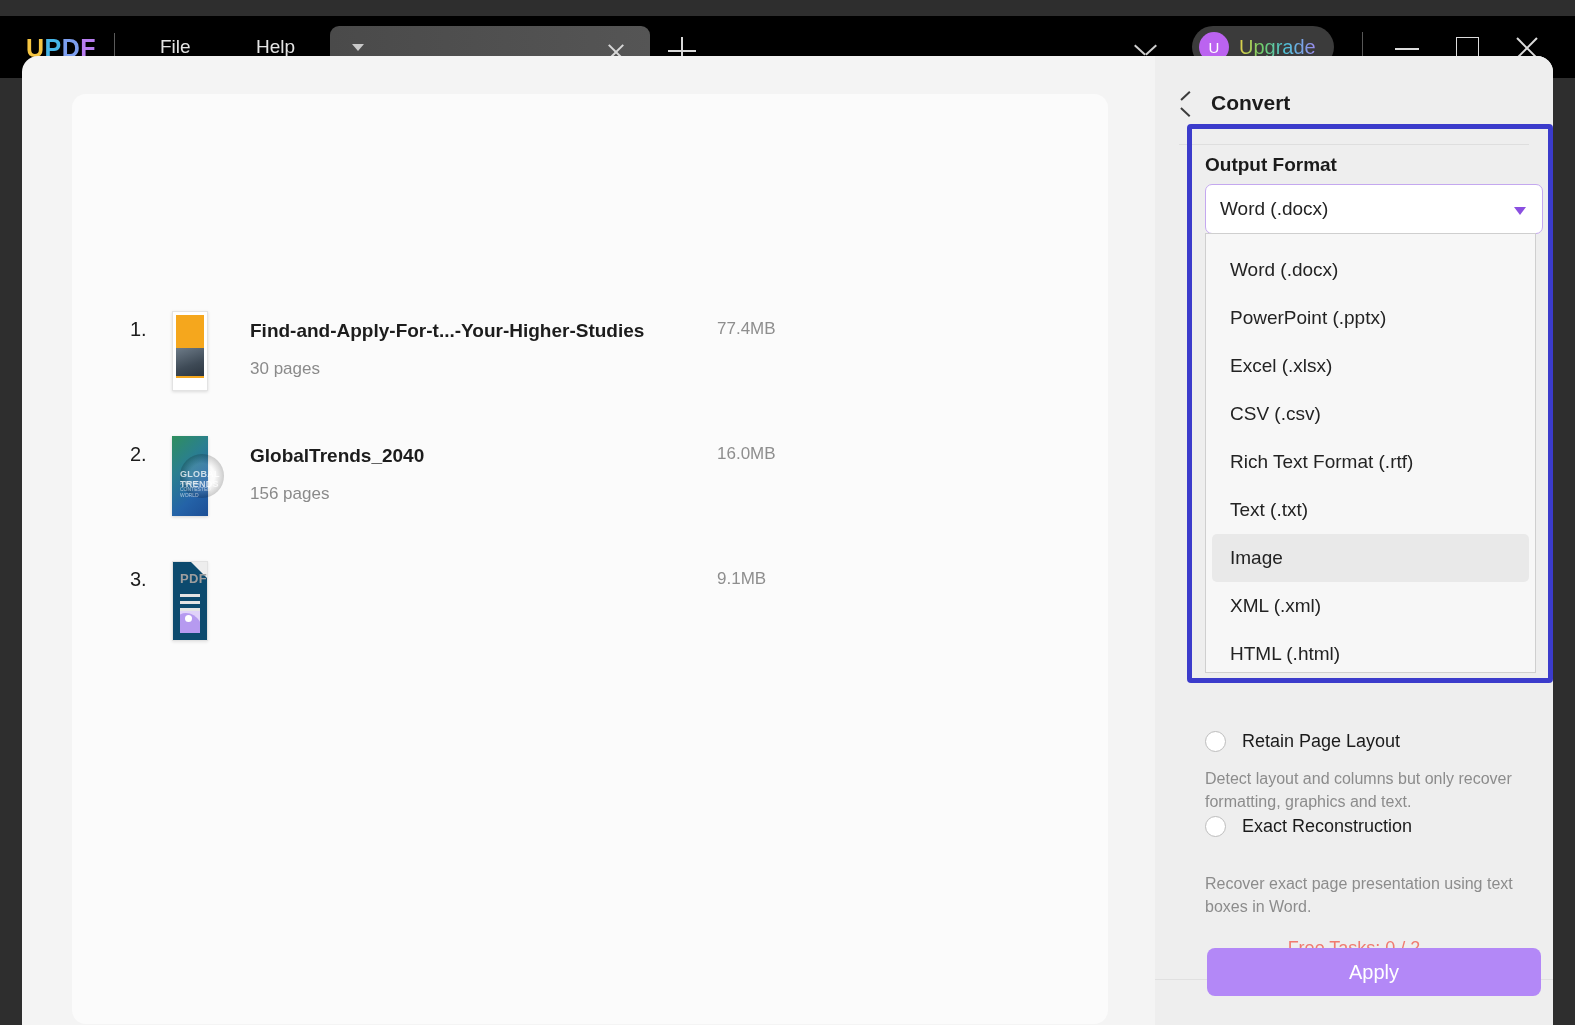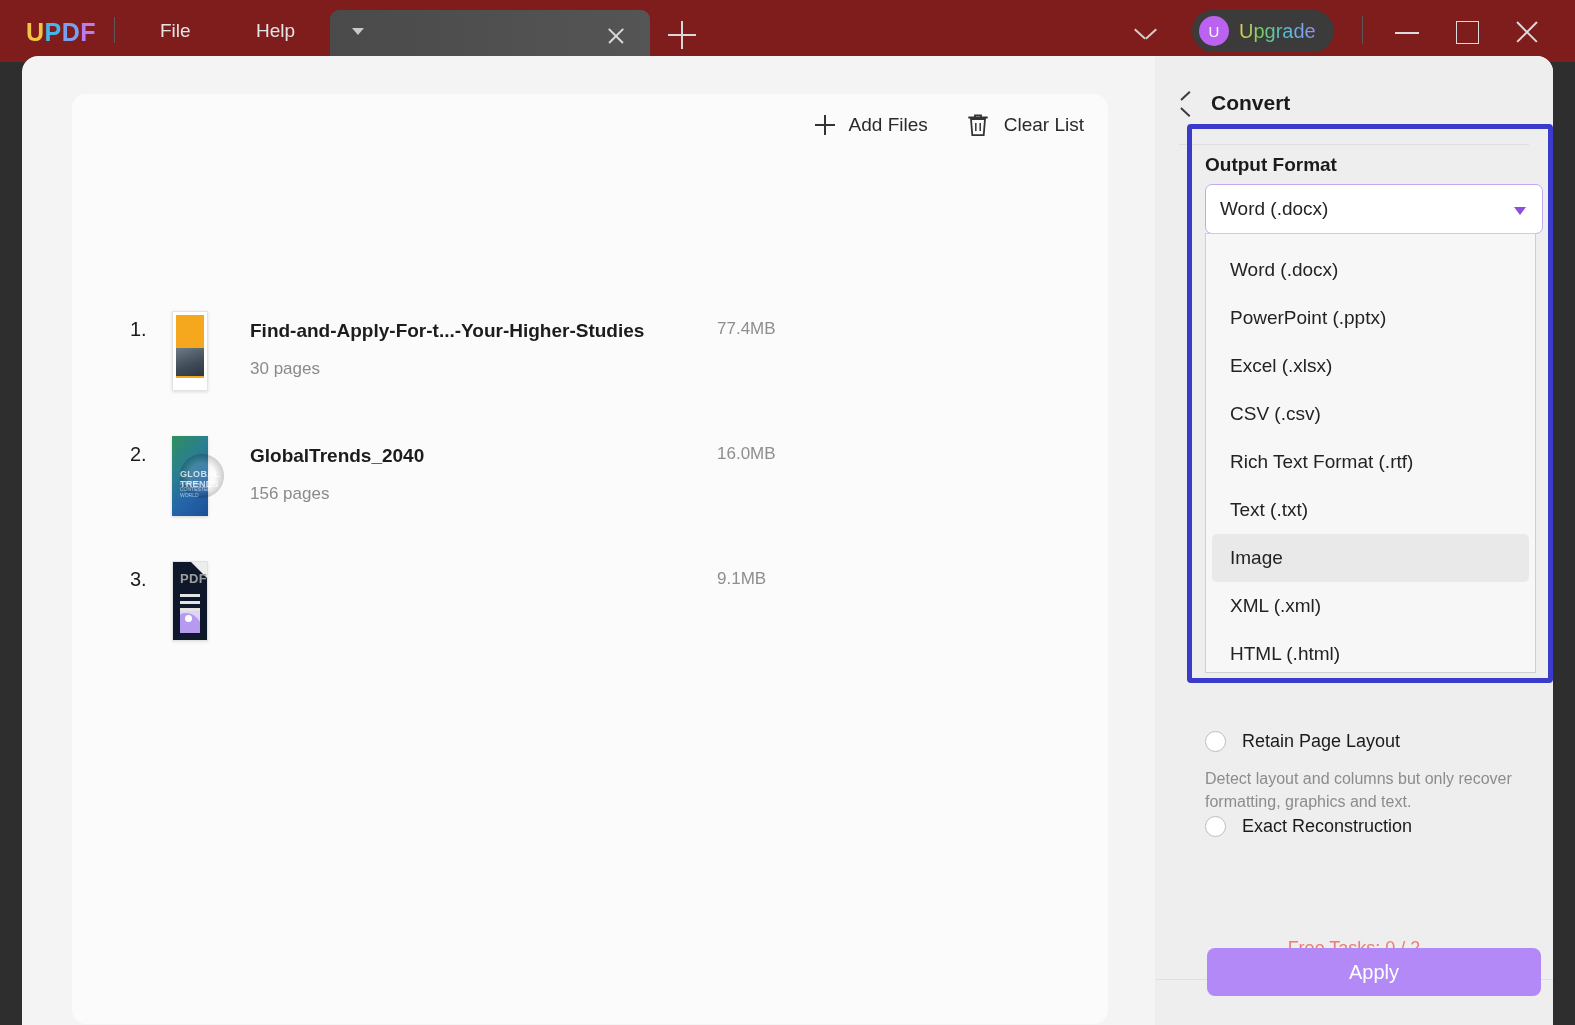--- a/index.html
+++ b/index.html
@@ -6,22 +6,22 @@
   html, body {
     width: 1575px; height: 1025px;
     font-family: "Liberation Sans", sans-serif;
     background: #2e2e2e;
     overflow: hidden;
   }
   #app { position: relative; width: 1575px; height: 1025px; background: #2e2e2e; }
 
   
   .titlebar {
-    position: absolute; top: 0; left: 0; width: 1575px; height: 62px;
-    background: #7f1d1d; display: flex; align-items: flex-end;
+    position: absolute; top: 16px; left: 0; width: 1575px; height: 62px;
+    background: #000000; display: flex; align-items: flex-end;
   }
   .logo {
     position: absolute; left: 26px; top: 18px;
     font-size: 25px; font-weight: 700; letter-spacing: .5px;
   }
   .logo .l1 { color: #f5c542; }
   .logo .l2 { color: #46b6e8; }
   .logo .l3 { color: #7d9ff0; }
   .logo .l4 { color: #b77df0; }
   .logo-divider {
@@ -156,21 +156,21 @@
   .tb1 .ln { height: 2.4px; background: #5a3a06; margin-bottom: 2.6px; }
   .tb1 .photo { position: absolute; left: 3px; right: 3px; bottom: 14px; height: 28px;
      background: linear-gradient(160deg,#6d7b88,#3e4a56 60%, #2c3640); }
   
   .tb2 { position: relative; background: linear-gradient(135deg,#2f8f5e 0%, #2a7f8f 35%, #2463a8 70%, #1d4f96 100%); box-shadow: 0 1px 3px rgba(0,0,0,.16); }
   .tb2 .ring { position: absolute; left: 8px; top: 18px; width: 44px; height: 44px; border-radius: 50%;
      background: radial-gradient(circle, rgba(255,255,255,.12) 40%, rgba(0,0,0,.18) 70%); }
   .tb2 .t1 { position: absolute; left: 8px; top: 33px; right: 6px; font-size: 9px; color: rgba(255,255,255,.75); letter-spacing: .3px; font-weight: 700; }
   .tb2 .t2 { position: absolute; left: 8px; top: 44px; right: 6px; font-size: 5px; color: rgba(255,255,255,.6); }
   
-  .tb3 { position: relative; background: #0f172a; border: 1px solid #e2e2e2; box-shadow: 0 1px 3px rgba(0,0,0,.1); }
+  .tb3 { position: relative; background: #0c4a6e; border: 1px solid #e2e2e2; box-shadow: 0 1px 3px rgba(0,0,0,.1); }
   .tb3 .fold { position: absolute; right: 0; top: 0; width: 0; height: 0;
      border-left: 16px solid transparent; border-top: 16px solid #ededed; }
   .tb3 .pdf { position: absolute; left: 7px; top: 9px; font-size: 13px; font-weight: 700; color: #9e9e9e; letter-spacing: .4px; }
   .tb3 .ln { position: absolute; left: 7px; right: 7px; height: 3.4px; background: #e4e4e4; }
   .tb3 .img { position: absolute; left: 7px; right: 7px; bottom: 7px; height: 22px;
      background: #e0d2f9; overflow: hidden; }
   .tb3 .img::after { content: ''; position: absolute; right: -6px; bottom: -10px; width: 40px; height: 30px;
      background: #b69af0; border-radius: 50% 50% 0 0 / 100% 100% 0 0; }
   .tb3 .img .dot { position: absolute; left: 5px; top: 4px; width: 7px; height: 7px; border-radius: 50%; background: #fff; z-index: 2;}
 
@@ -272,35 +272,20 @@
     <div class="win-divider"></div>
     <div class="win-btn" id="win-min"></div>
     <div class="win-btn" id="win-max"></div>
     <div class="win-btn" id="win-close"></div>
   </div>
 
   <div class="appbody">
 
     <div class="content-card">
 
-      <div class="list-actions">
-        <div class="action">
-          <span class="plus-icon"></span>
-          <span class="action-label">Add Files</span>
-        </div>
-        <div class="action">
-          <svg width="24" height="26" viewBox="0 0 24 26">
-            <path d="M3 5.5h18" stroke="#333" stroke-width="1.8" fill="none" stroke-linecap="round"></path>
-            <path d="M9 5.5V3.4h6v2.1" stroke="#333" stroke-width="1.8" fill="none"></path>
-            <path d="M5 7h14l-1.3 16.2H6.3z" stroke="#333" stroke-width="1.8" fill="none"></path>
-            <path d="M9.8 11v8M14.2 11v8" stroke="#333" stroke-width="1.5"></path>
-          </svg>
-          <span class="action-label">Clear List</span>
-        </div>
-      </div>
 
       <div class="file-row" id="row-1">
         <span class="row-index">1.</span>
         <span class="thumb tb1">
           <span class="cover">
             <span class="lines">
               <span class="ln" style="width:92%"></span><span class="ln" style="width:86%"></span>
               <span class="ln" style="width:70%"></span>
               <span class="ln" style="width:0;height:4px"></span>
               <span class="ln" style="width:80%;height:1.6px;background:#6b4a10"></span>
@@ -379,20 +364,21 @@
       <div class="radio-row" id="radio-retain">
         <span class="radio"></span>
         <span class="radio-label">Retain Page Layout</span>
       </div>
       <div class="hint" id="hint-retain">Detect layout and columns but only recover formatting, graphics and text.</div>
 
       <div class="radio-row" id="radio-exact">
         <span class="radio"></span>
         <span class="radio-label">Exact Reconstruction</span>
       </div>
+      <div class="hint" id="hint-exact">Recover exact page presentation using text boxes in Word.</div>
 
       <div class="free-tasks">Free Tasks: 0 / 2</div>
       <div class="panel-rule2"></div>
       <button class="apply-btn">Apply</button>
     </div>
 
   </div>
 </div>
 
 </body></html>

